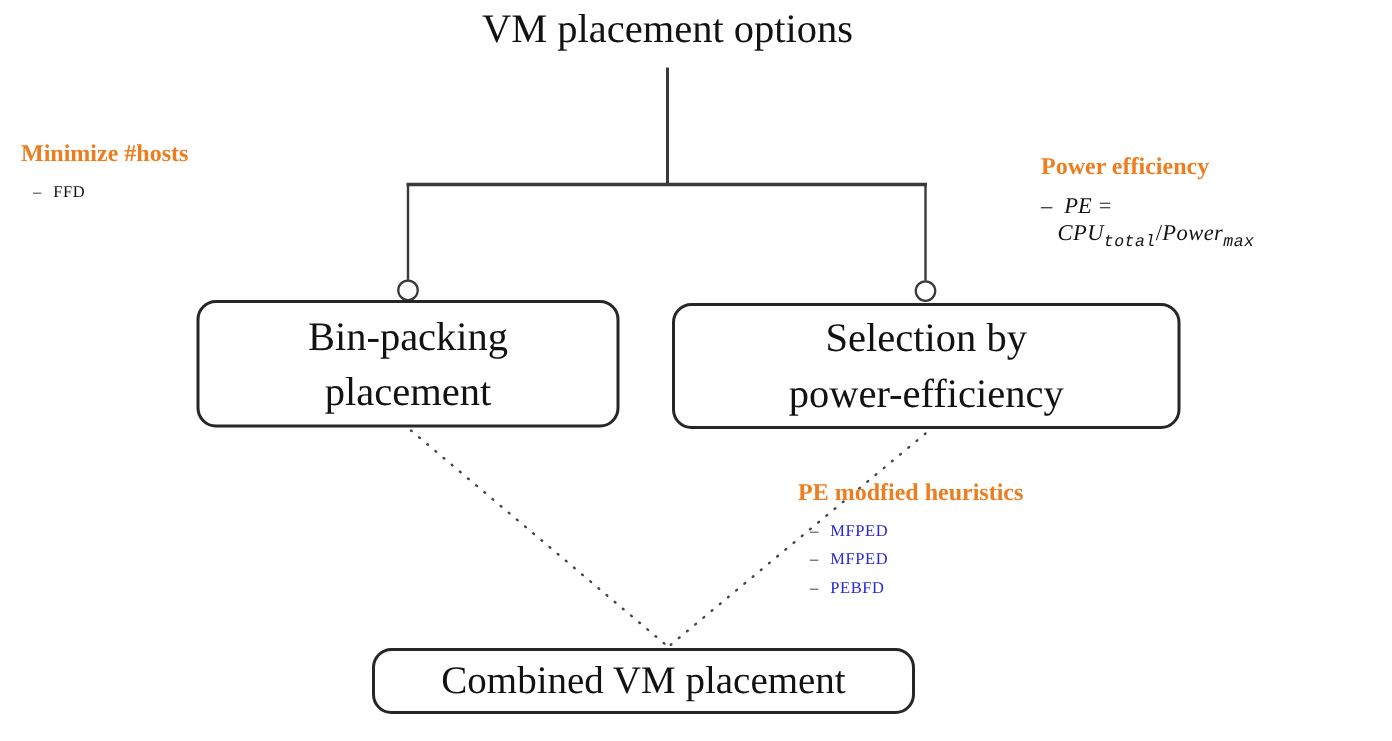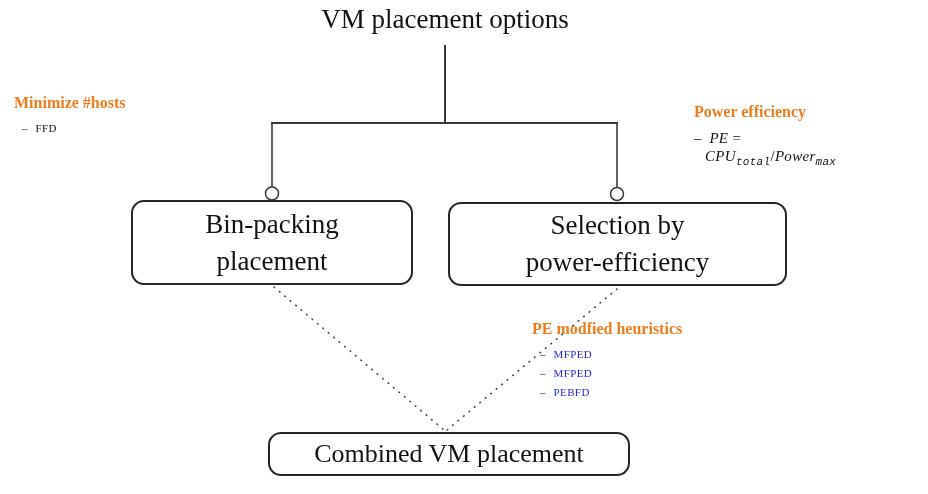--- a/index.html
+++ b/index.html
@@ -44,21 +44,21 @@
     flex-direction: column;
     align-items: center;
     justify-content: center;
     text-align: center;
     font-size: 27px;
     line-height: 37px;
     z-index: 2;
   }
   .node-bin-packing   { left: 131px; top: 200px; width: 282px; height: 85px; }
   .node-power-select  { left: 448px; top: 202px; width: 339px; height: 84px; }
-  .node-combined      { left: 268px; top: 432px; width: 362px; height: 44px;
+  .node-combined      { left: 248px; top: 432px; width: 362px; height: 44px;
                         font-size: 26px; line-height: 40px; }
   .annotation { position: absolute; z-index: 2; }
   .ann-minimize-hosts { left: 12px;  top: 94px;  width: 200px; }
   .ann-power-eff      { left: 692px; top: 103px; width: 236px; }
   .ann-pe-modified    { left: 530px; top: 320px; width: 240px; }
   .ann-title {
     font-weight: bold;
     color: var(--accent-orange);
     font-size: 16px;
     line-height: 18px;

